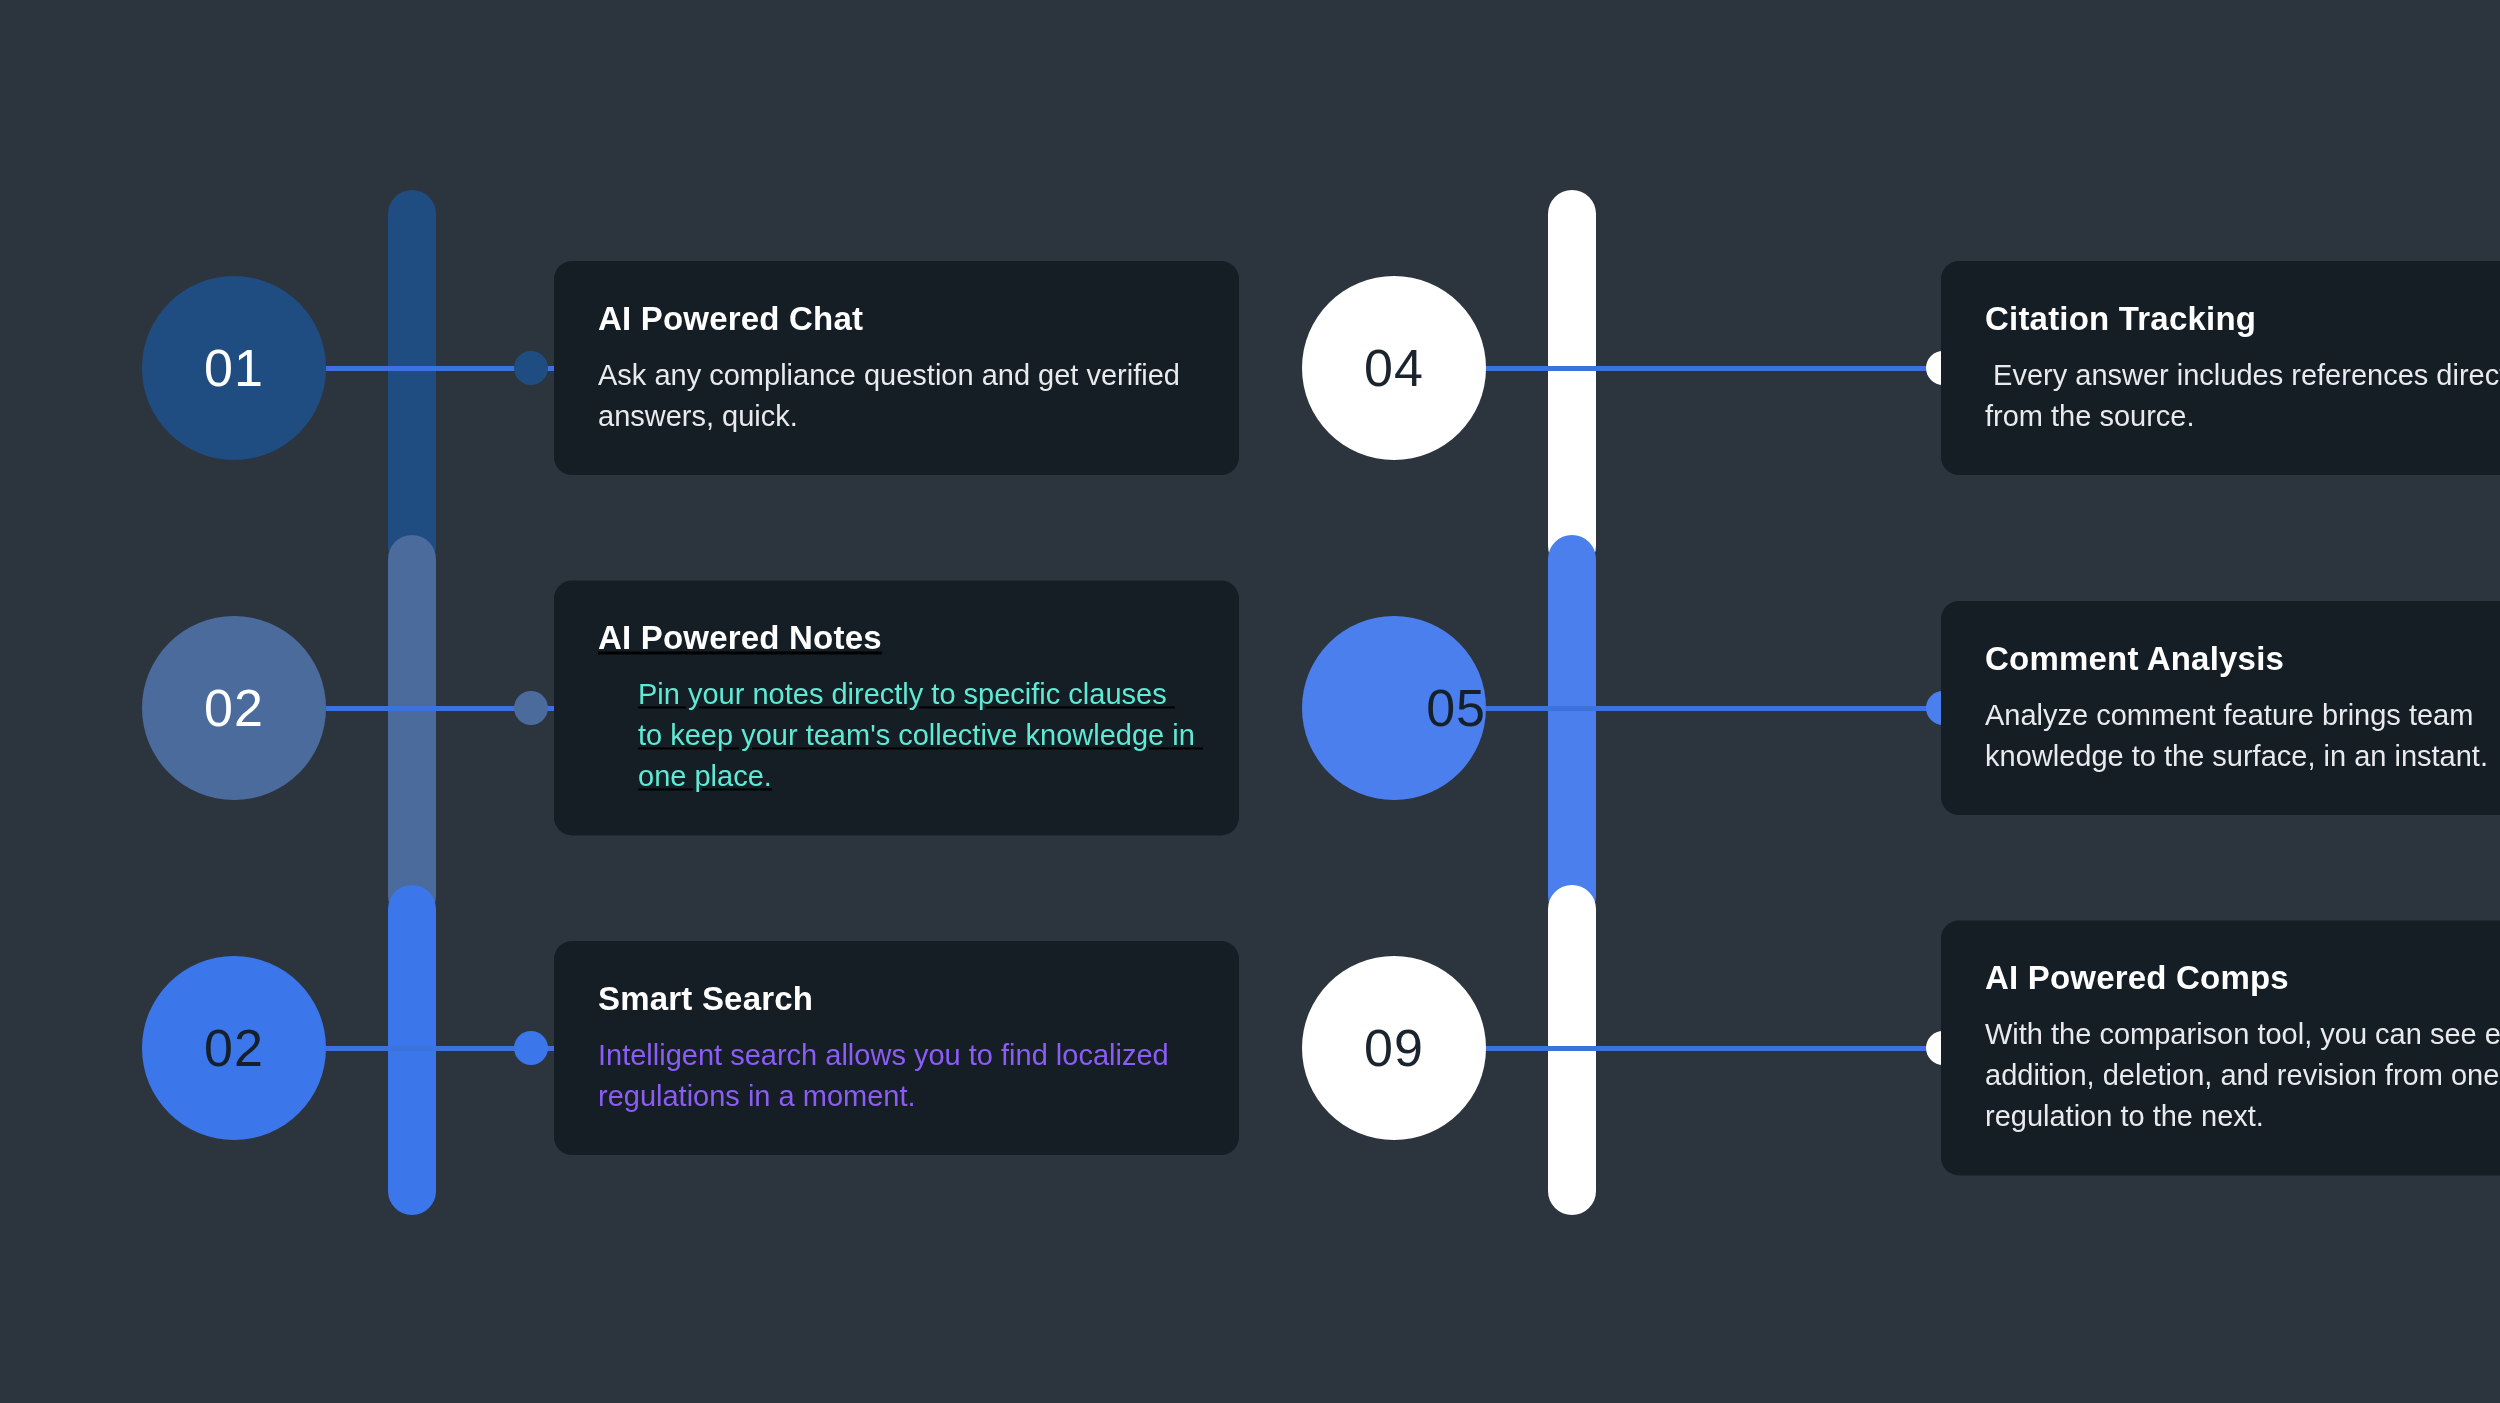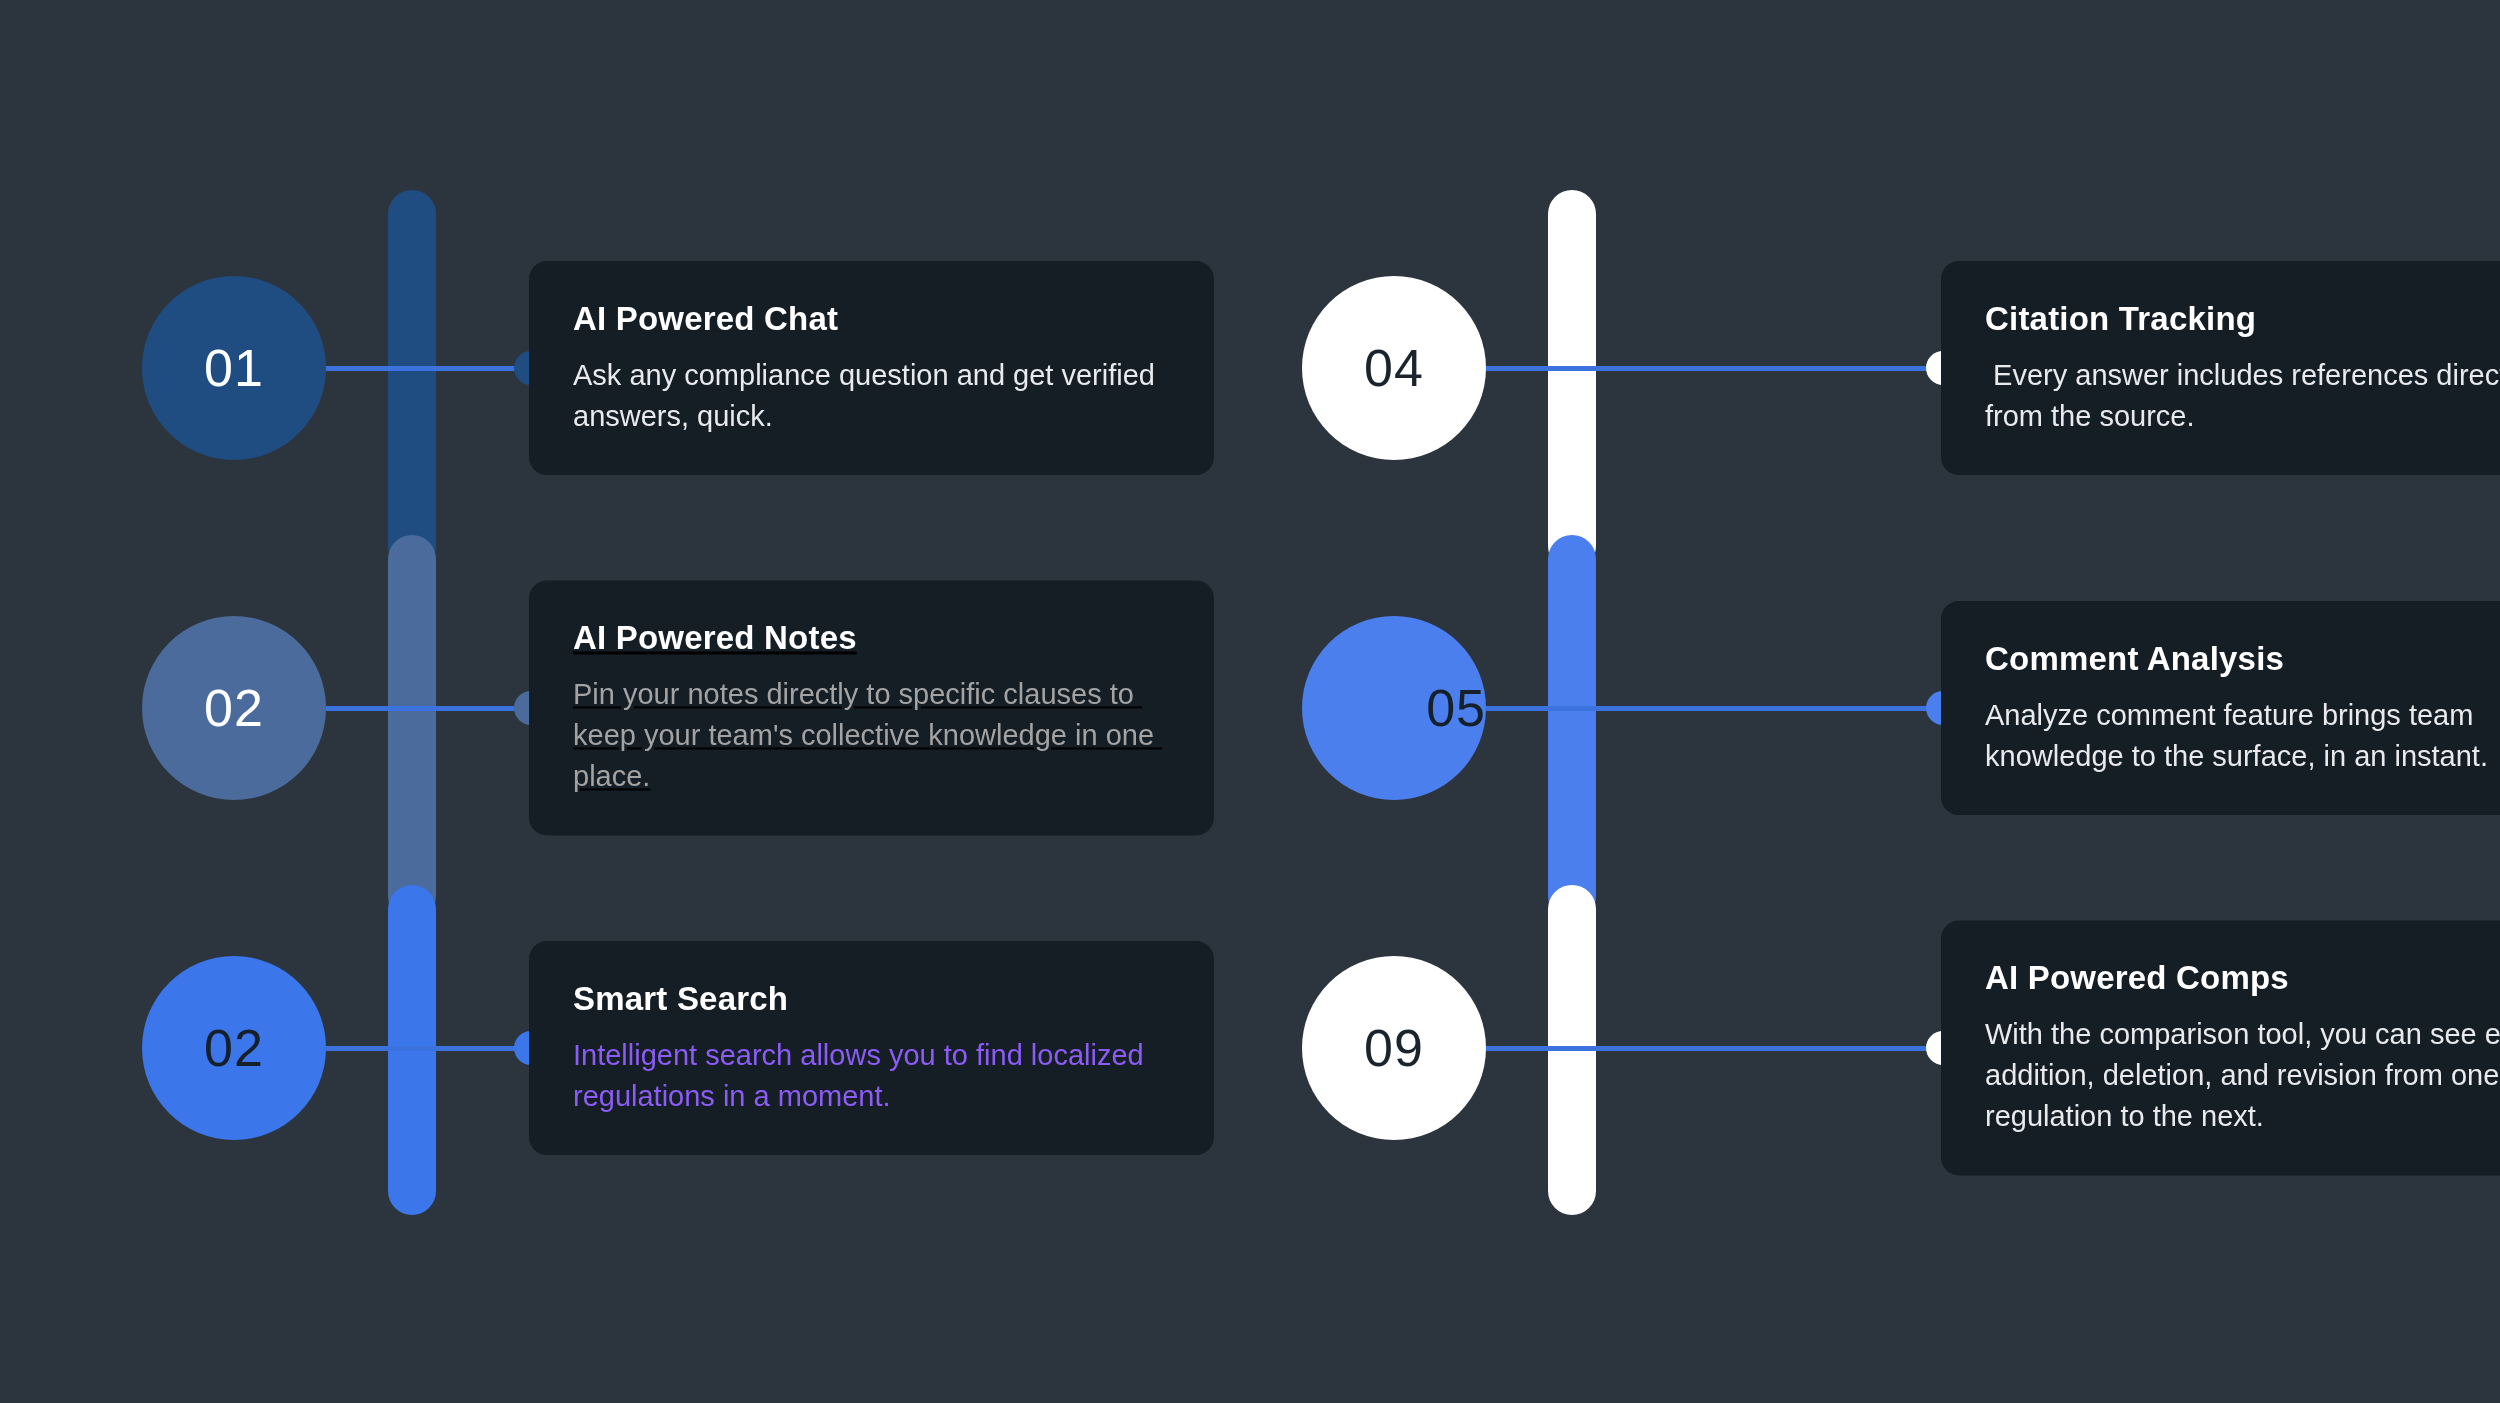--- a/index.html
+++ b/index.html
@@ -111,21 +111,21 @@
   .column.right .node-dot { left: 676px; }
 
   
   .card {
     position: absolute;
     background: #151d25;
     border-radius: 18px;
     padding: 38px 44px;
     transform: translateY(-50%);
   }
-  .column.left  .card { left: 529px; width: 685px; }
+  .column.left  .card { left: 554px; width: 685px; }
   .column.right .card { left: 691px; width: 690px; }
 
   .card-title {
     color: #ffffff;
     font-size: 33px;
     font-weight: 700;
     line-height: 1.2;
     margin-bottom: 16px;
     letter-spacing: 0.2px;
   }
@@ -166,21 +166,21 @@
 
     <div class="row r2">
       <div class="connector" style="background: rgb(59, 114, 221);"></div>
       <div class="connector2" style="background: rgb(59, 114, 221);"></div>
       <div class="num-circle" style="background: rgb(74, 107, 156); color: rgb(255, 255, 255);">
         <span>02</span>
       </div>
       <div class="node-dot" style="background: rgb(74, 107, 156);"></div>
       <div class="card" style="background: rgb(21, 29, 37); text-decoration: underline;">
         <div class="card-title" style="color: rgb(255, 255, 255);">AI Powered Notes</div>
-        <div class="card-desc" style="color: #a3a3a3;">Pin your notes directly to specific clauses to keep your team's collective knowledge in one place.</div>
+        <div class="card-desc" style="color: #5eead4; margin-left: 40px;">Pin your notes directly to specific clauses to keep your team's collective knowledge in one place.</div>
       </div>
     </div>
 
     <div class="row r3">
       <div class="connector" style="background: rgb(59, 114, 221);"></div>
       <div class="connector2" style="background: rgb(59, 114, 221);"></div>
       <div class="num-circle" style="background: rgb(59, 119, 234); color: rgb(22, 32, 43);">
         <span>02</span>
       </div>
       <div class="node-dot" style="background: rgb(59, 119, 234);"></div>

